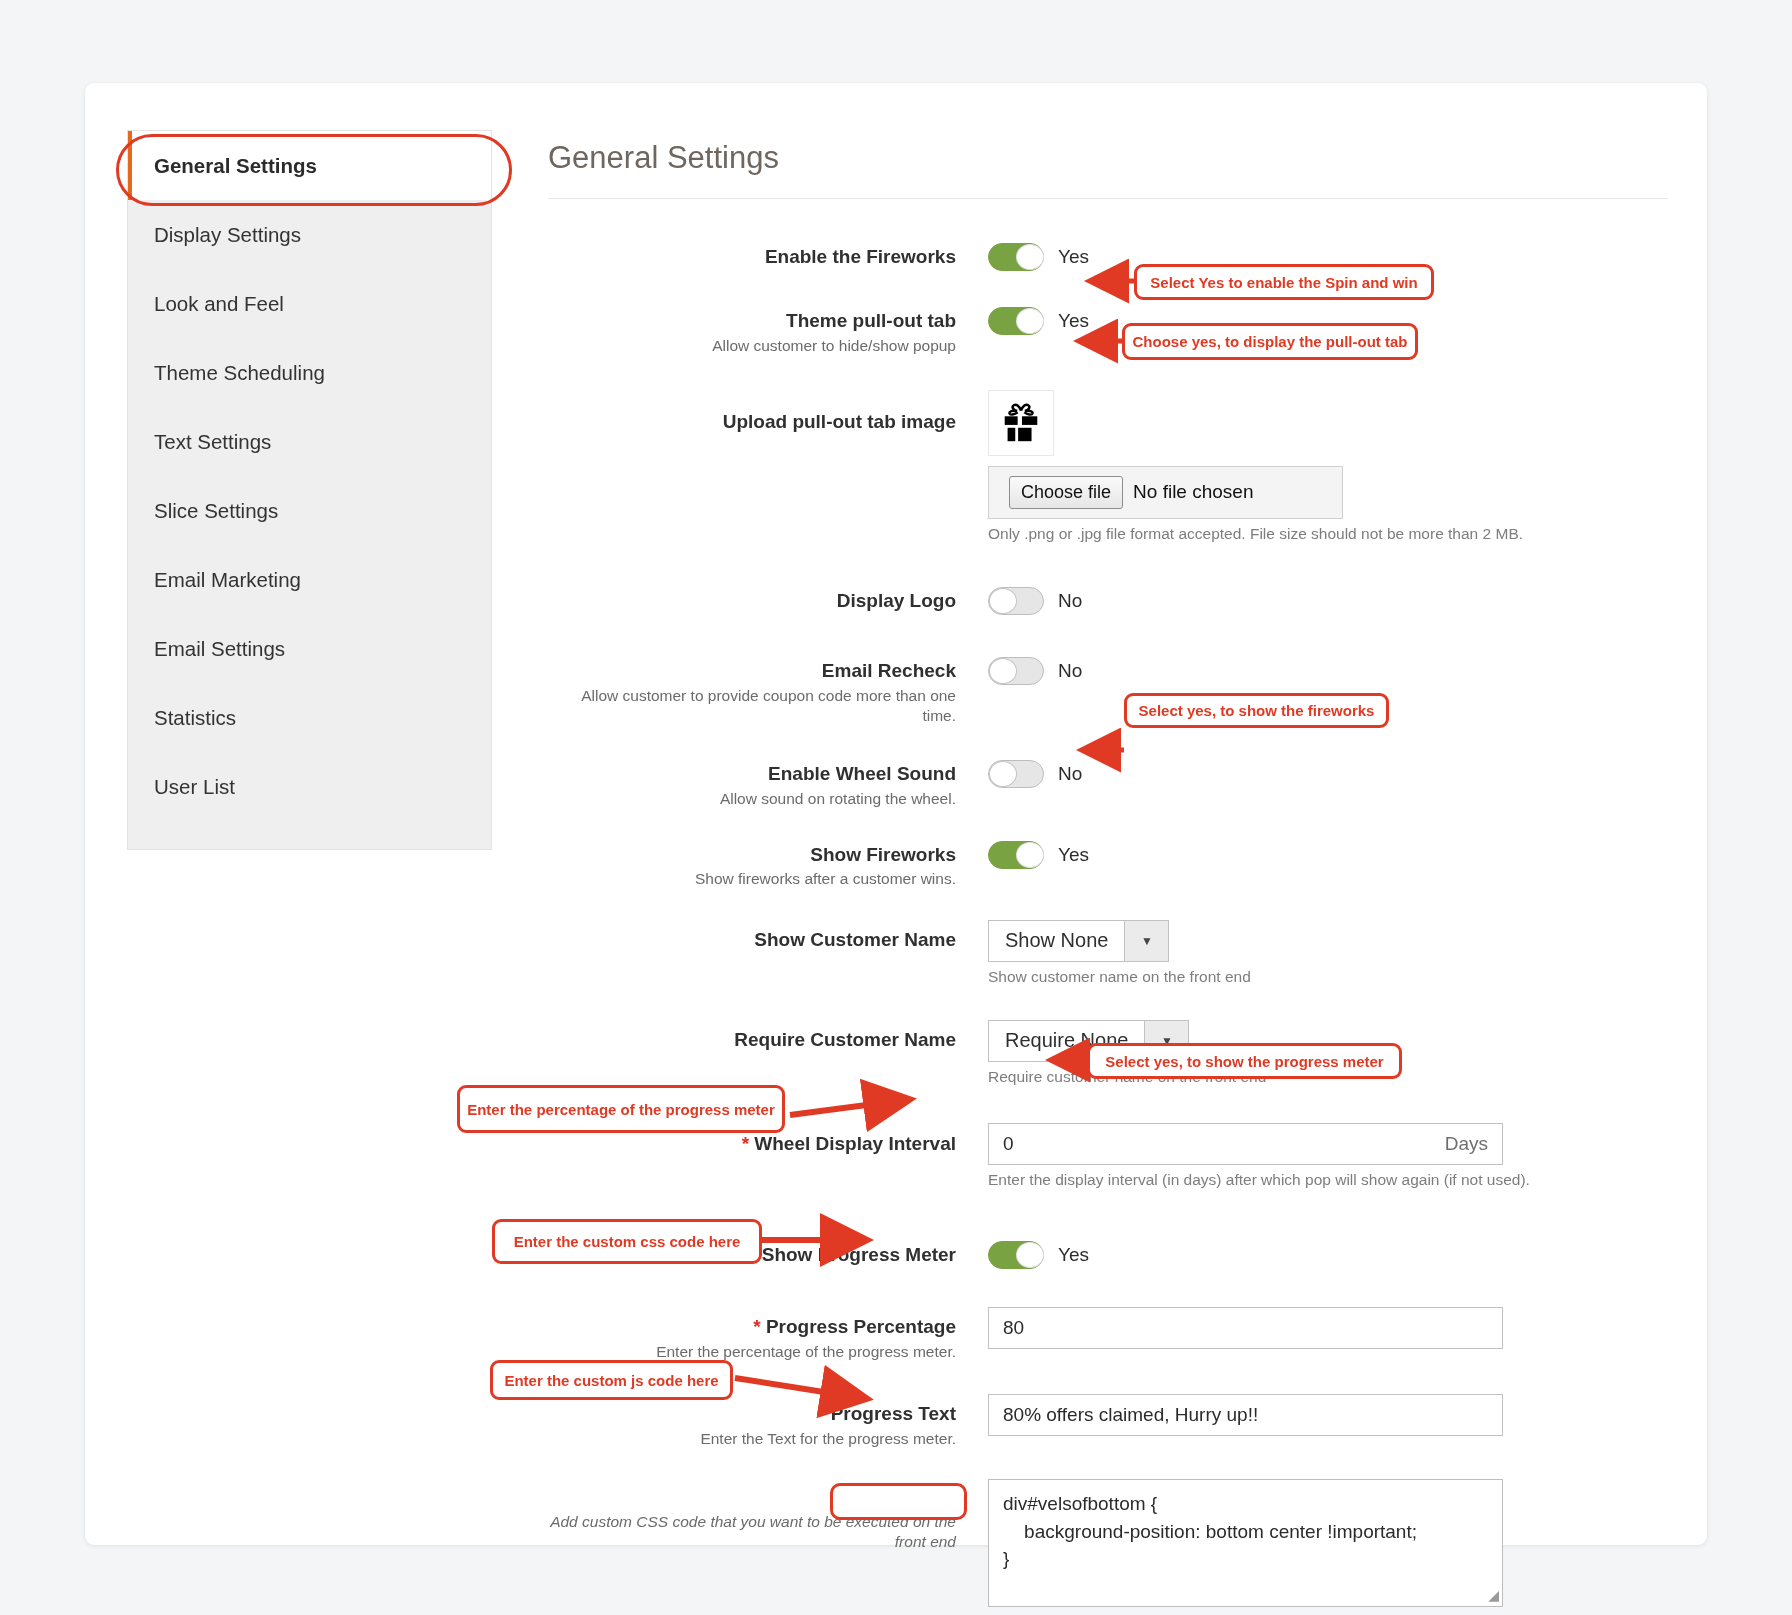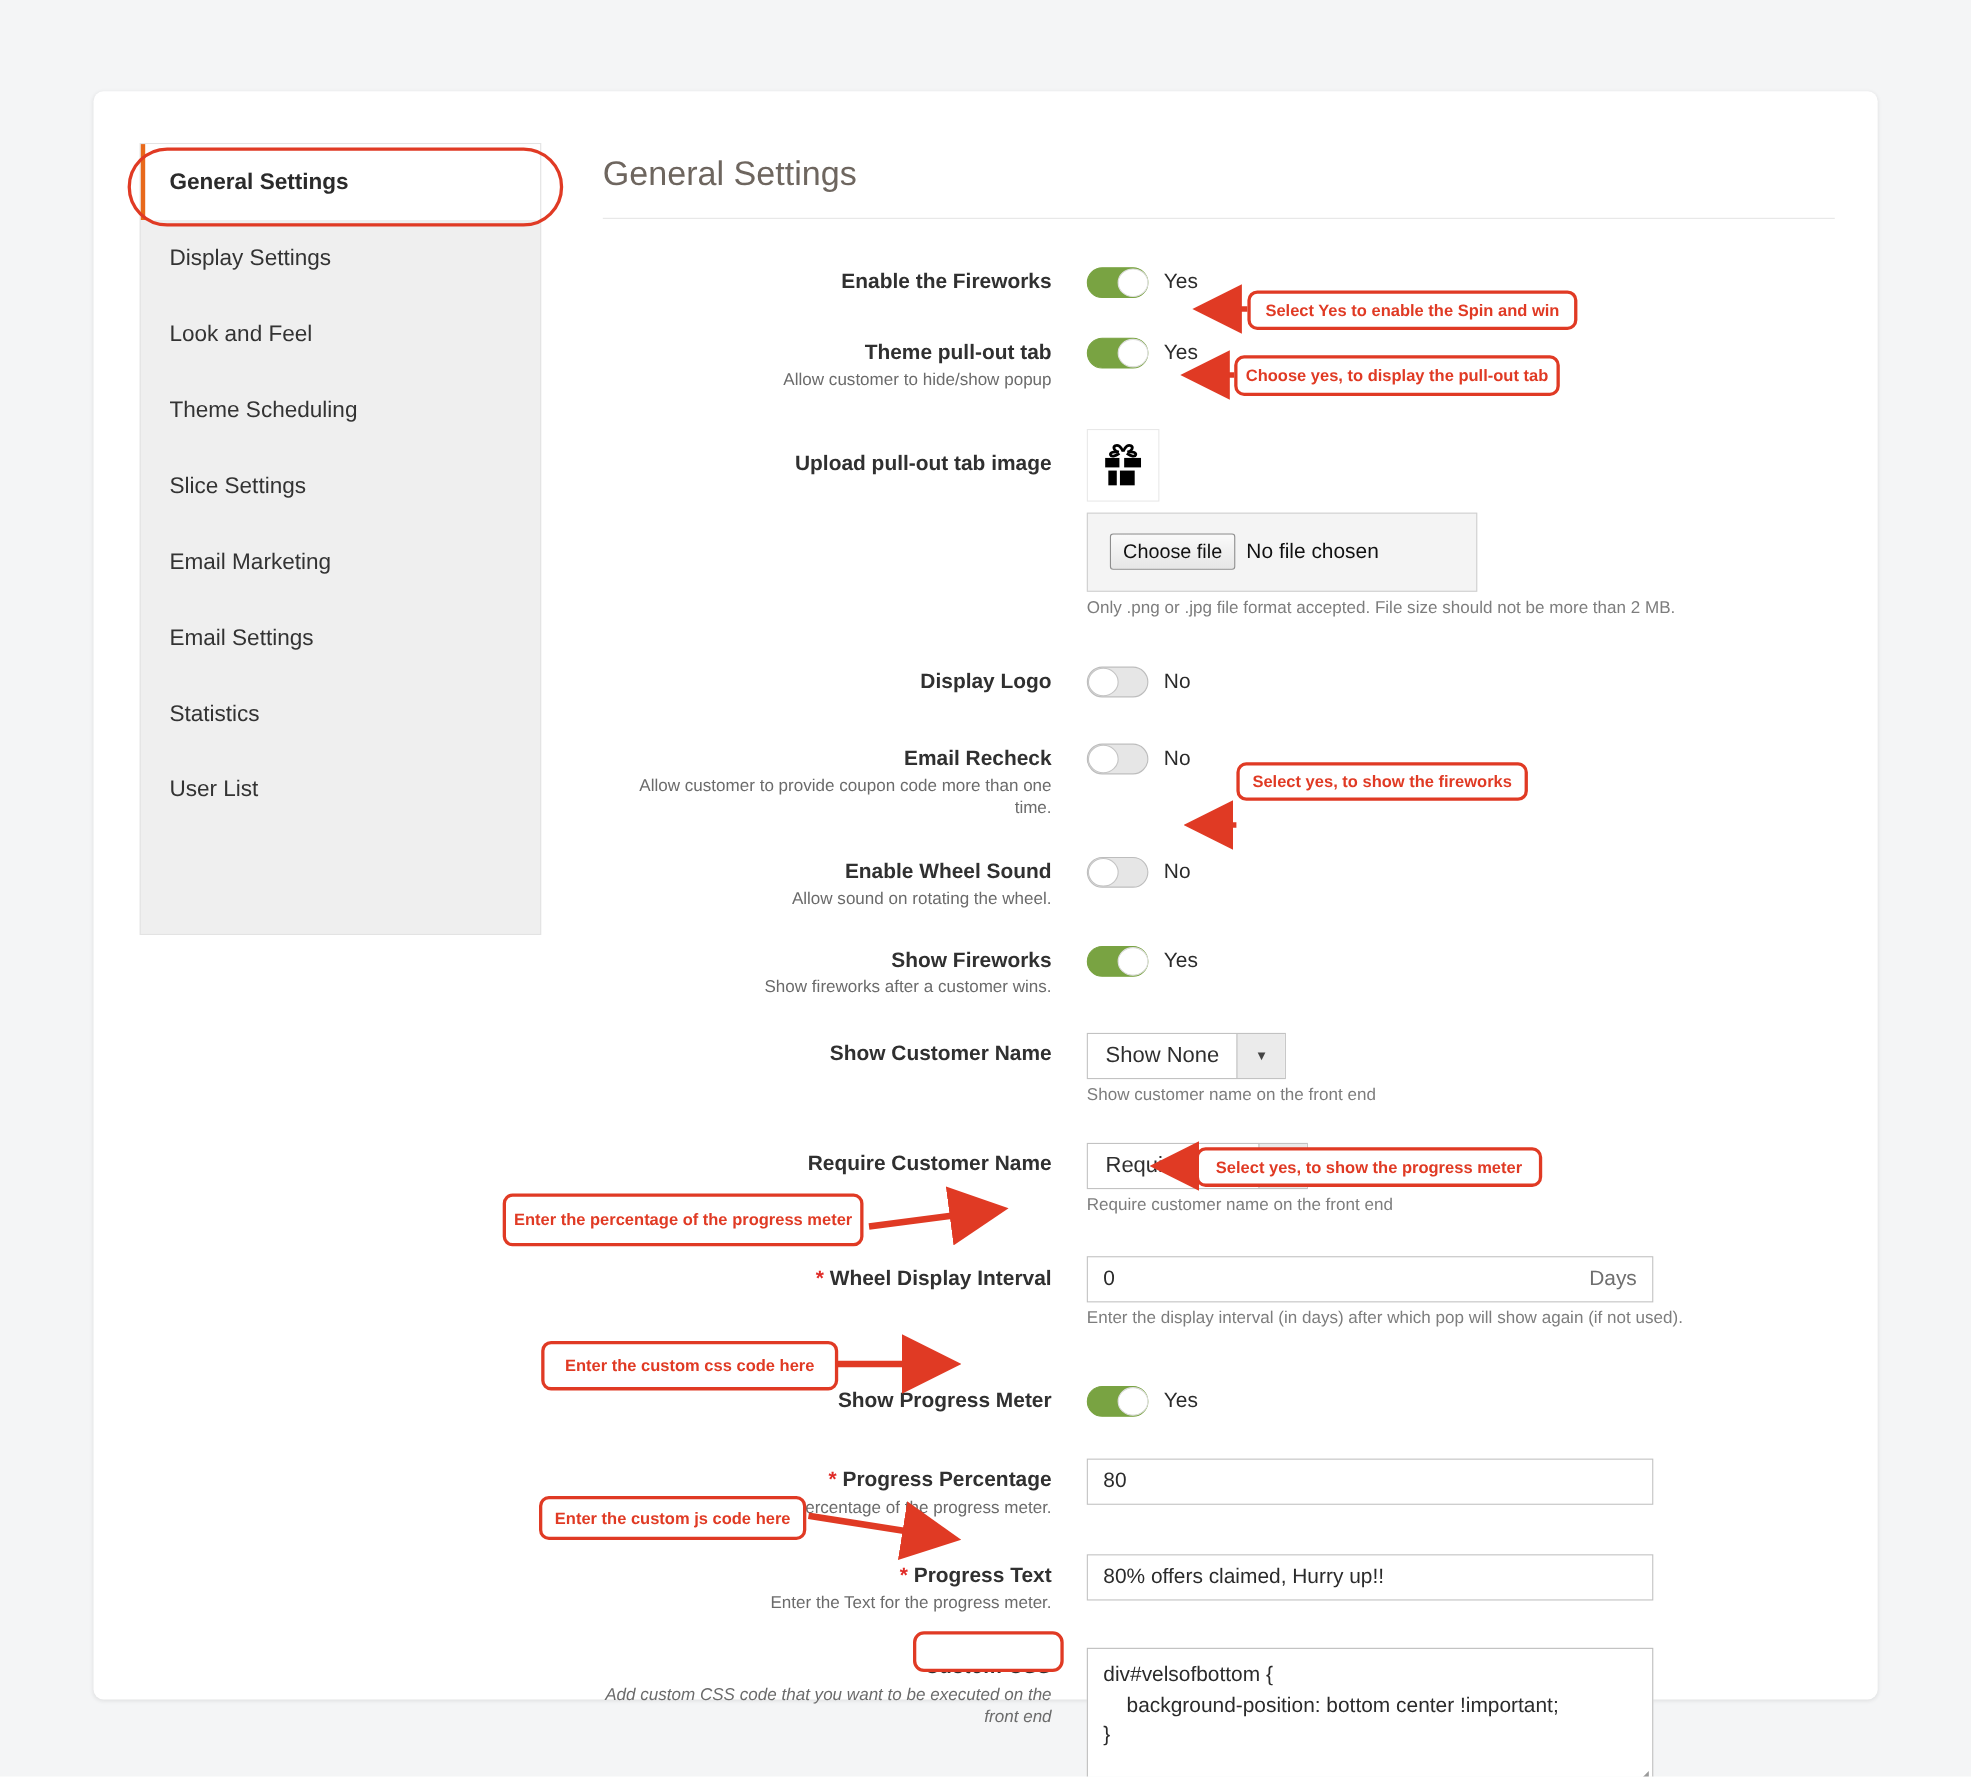--- a/index.html
+++ b/index.html
@@ -116,21 +116,21 @@
 
   
   .gift-box {
     width:66px; height:66px;
     border:1px solid #e8e8e8;
     background:#fff;
     display:flex; align-items:center; justify-content:center;
   }
   .file-input {
     margin-top:10px;
-    width:355px; height:72px;
+    width:355px; height:53px;
     background:#f4f4f4;
     border:1px solid #cfcfcf;
     display:flex; align-items:center;
     padding-left:20px;
     gap:10px;
   }
   .file-btn {
     background:linear-gradient(#fafafa,#e6e6e6);
     border:1px solid #8d8d8d;
     border-radius:3px;
@@ -238,20 +238,23 @@
   <div class="side-item">
     <span>Display Settings</span>
   </div>
   <div class="side-item">
     <span>Look and Feel</span>
   </div>
   <div class="side-item">
     <span>Theme Scheduling</span>
   </div>
   <div class="side-item">
+    <span>Text Settings</span>
+  </div>
+  <div class="side-item">
     <span>Slice Settings</span>
   </div>
   <div class="side-item">
     <span>Email Marketing</span>
   </div>
   <div class="side-item">
     <span>Email Settings</span>
   </div>
   <div class="side-item">
     <span>Statistics</span>

